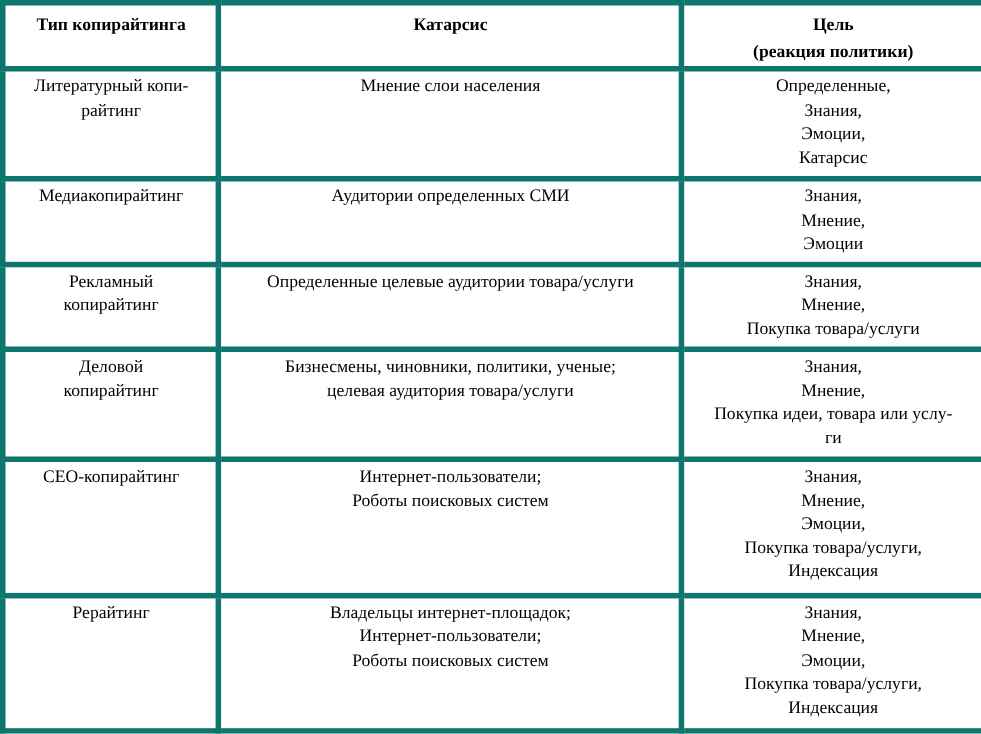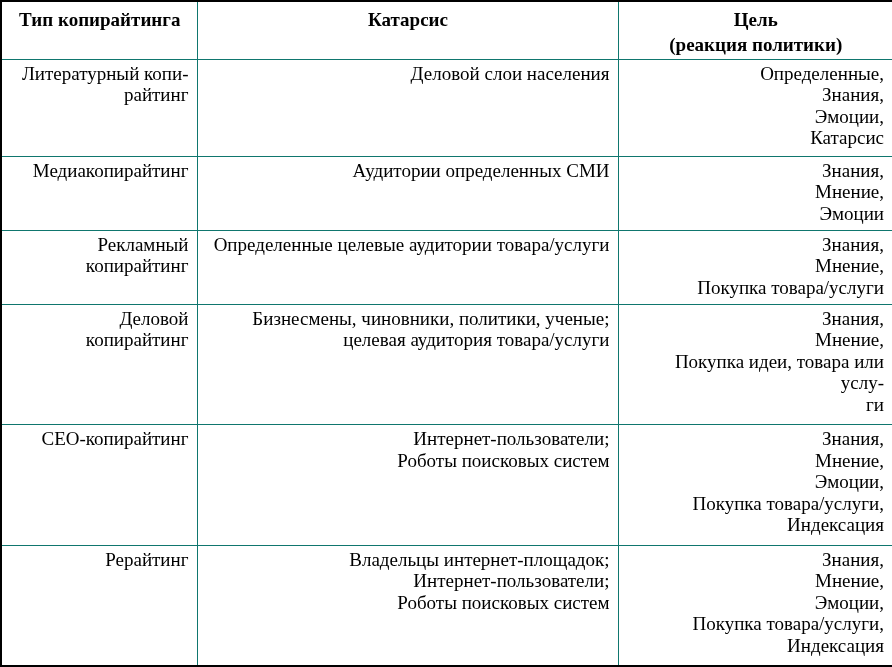--- a/index.html
+++ b/index.html
@@ -21,37 +21,37 @@
     border-collapse: collapse;
     table-layout: fixed;
     border: 2px solid #000000;
     background: #ffffff;
   }
   table.doc-table col.c1 { width: 196px; }
   table.doc-table col.c2 { width: 421px; }
   table.doc-table col.c3 { width: 275px; }
   table.doc-table th,
   table.doc-table td {
-    border: 1px solid #0f766e;
+    border: 5px solid #0f766e;
     vertical-align: top;
     padding: 3px 8px 0 9px;
-    font-size: 19px;
+    font-size: 16px;
     line-height: 21.5px;
     white-space: pre-line;
     overflow: hidden;
     box-sizing: border-box;
   }
   table.doc-table th {
     font-weight: bold;
     text-align: center;
     line-height: 25px;
     padding-top: 5px;
   }
   table.doc-table td {
-    text-align: right;
+    text-align: center;
     font-weight: normal;
   }
   tr.hrow  { height: 58px; }
   tr.r0 { height: 90px; }
   tr.r1 { height: 64px; }
   tr.r2 { height: 66px; }
   tr.r3 { height: 87px; }
   tr.r4 { height: 86px; }
   tr.r5 { height: 108px; padding-left: 12px; }
   tr.r6 { height: 108px; }
@@ -71,21 +71,21 @@
         <th>Тип копирайтинга</th>
         <th>Катарсис</th>
         <th>Цель
 (реакция политики)</th>
       </tr>
     </thead>
     <tbody>
       <tr class="r0">
         <td>Литературный копи-
 райтинг</td>
-        <td>Деловой слои населения</td>
+        <td>Мнение слои населения</td>
         <td>Определенные,
 Знания,
 Эмоции,
 Катарсис</td>
       </tr>
       <tr class="r1">
         <td>Медиакопирайтинг</td>
         <td>Аудитории определенных СМИ</td>
         <td>Знания,
 Мнение,

